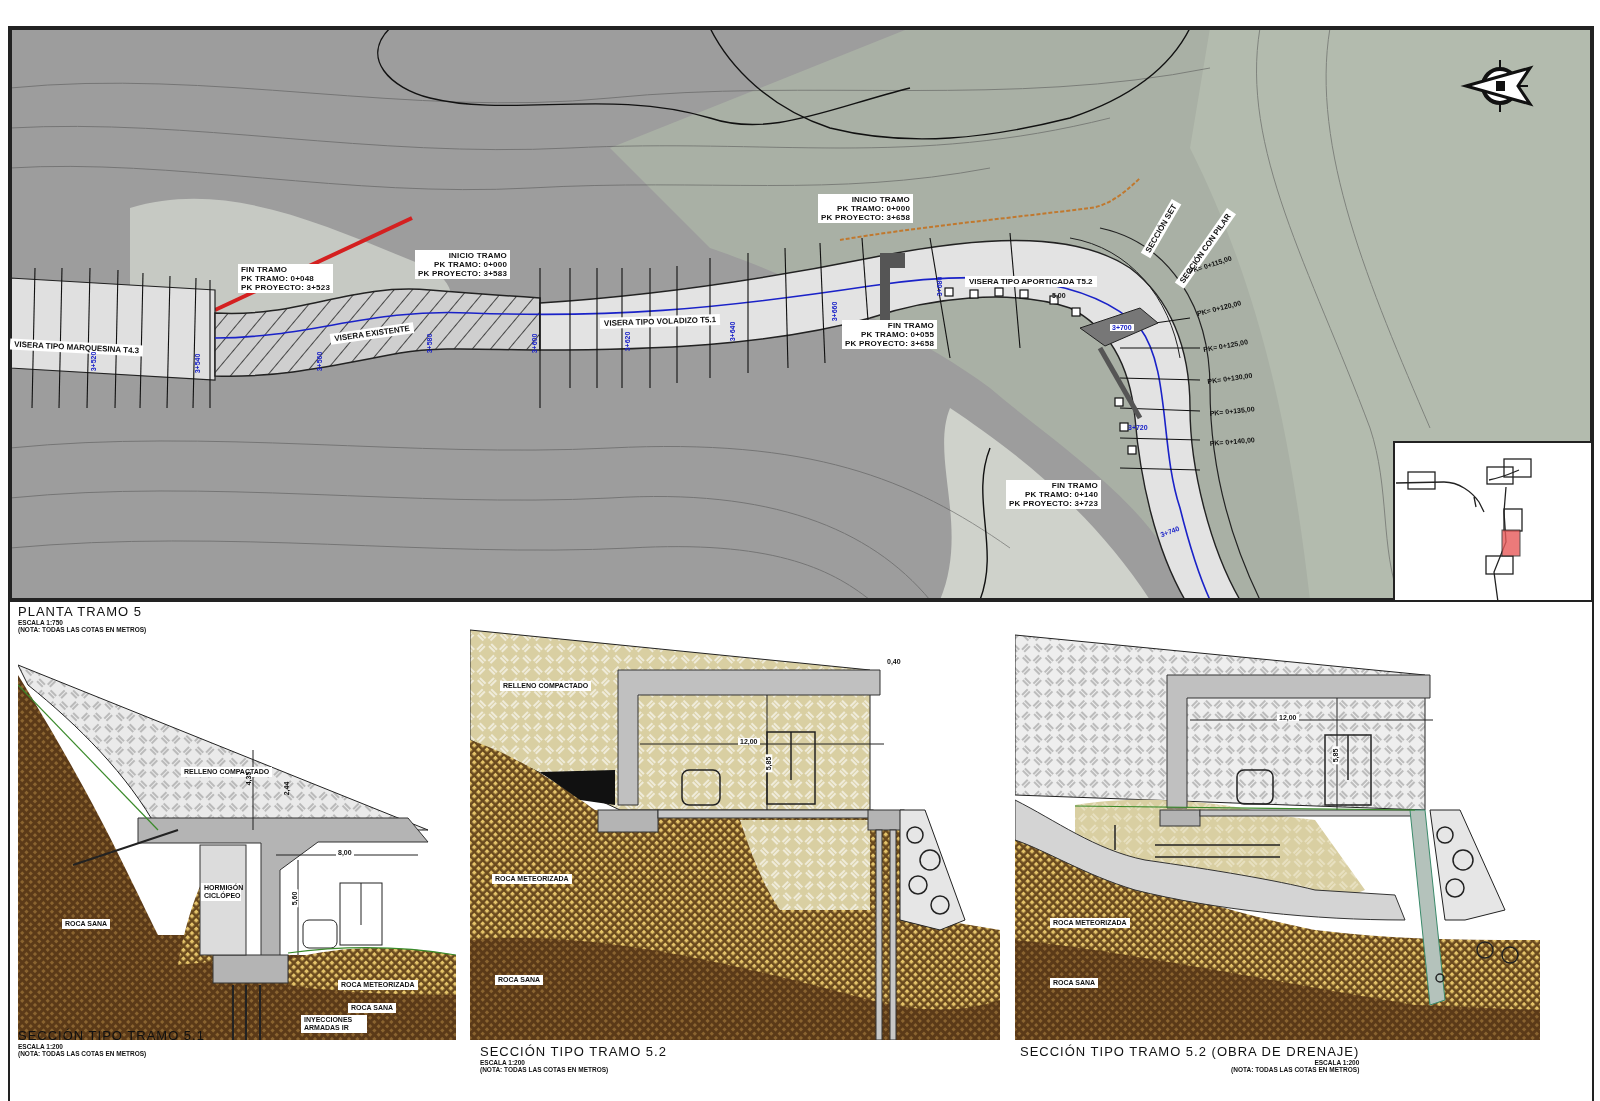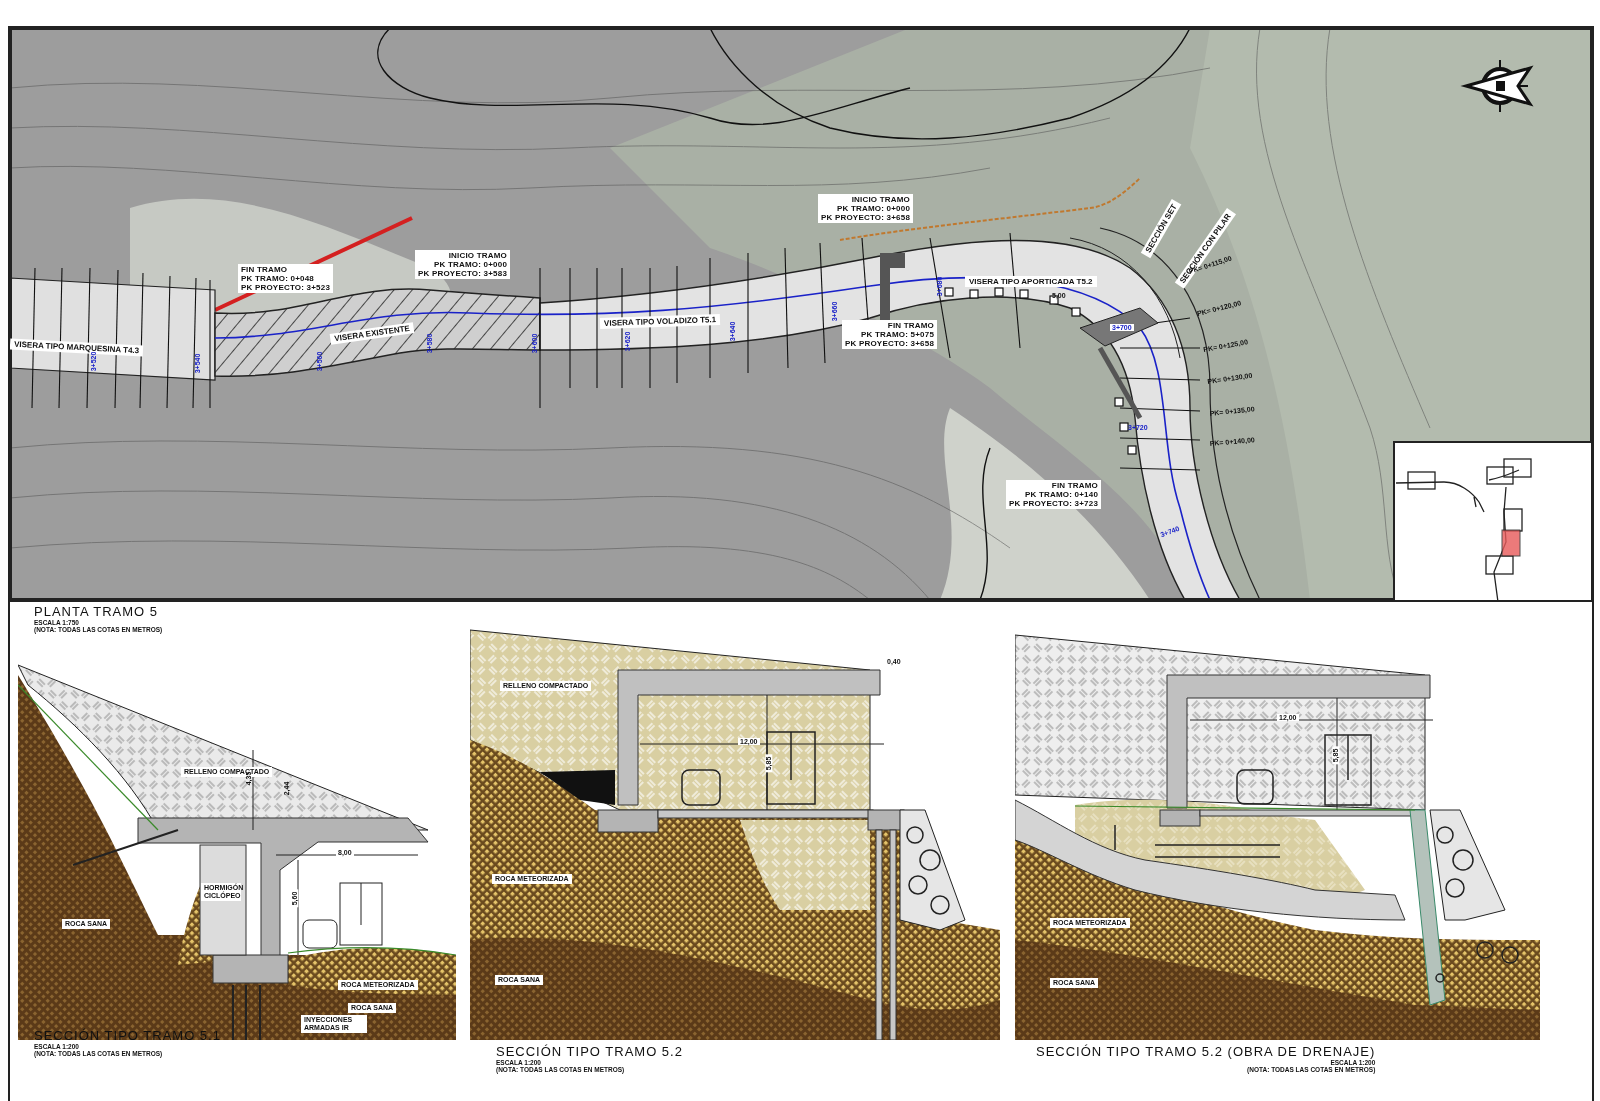--- a/index.html
+++ b/index.html
@@ -2,21 +2,21 @@
 <html><head>
 <meta charset="utf-8">
 <style>
   html,body{margin:0;padding:0;background:#fff;}
   body{width:1600px;height:1101px;position:relative;overflow:hidden;font-family:"Liberation Sans",sans-serif;color:#111;}
   .sheet{position:absolute;left:8px;top:26px;width:1586px;height:1075px;border:2px solid #222;border-bottom:none;box-sizing:border-box;background:#fff;}
   .plan{position:absolute;left:10px;top:28px;width:1582px;height:572px;overflow:hidden;border-bottom:2px solid #222;}
   .plan svg{display:block;}
   .lbl{position:absolute;background:#fff;font-size:8px;font-weight:700;line-height:9px;padding:1px 3px;white-space:nowrap;text-align:right;letter-spacing:.2px;}
   .tag{position:absolute;background:#fff;font-size:8px;font-weight:700;padding:1px 4px;white-space:nowrap;}
-  .title-block{position:absolute;margin-left:16px;}
+  .title-block{position:absolute;}
   .t-main{font-size:13px;letter-spacing:1px;font-weight:400;}
   .t-sub{font-size:6.5px;font-weight:700;line-height:7px;}
   .sec{position:absolute;overflow:hidden;}
   .sec svg{display:block;}
   .geo-lbl{position:absolute;background:#fff;font-size:7px;font-weight:700;line-height:8px;padding:1px 3px;white-space:nowrap;}
   .dim{position:absolute;font-size:7px;font-weight:700;background:#fff;padding:0 2px;}
   .pk-vert{position:absolute;font-size:7px;font-weight:700;transform-origin:left bottom;white-space:nowrap;}
   .blue-pk{position:absolute;font-size:7px;font-weight:700;color:#1a22c8;white-space:nowrap;}
 </style>
 </head>
@@ -158,21 +158,21 @@
       <div>PK TRAMO: 0+000</div>
       <div>PK PROYECTO: 3+583</div>
   </div>
   <div class="lbl" style="left:808px;top:166px;">
     <div>INICIO TRAMO</div>
       <div>PK TRAMO: 0+000</div>
       <div>PK PROYECTO: 3+658</div>
   </div>
   <div class="lbl" style="left:832px;top:292px;">
     <div>FIN TRAMO</div>
-      <div>PK TRAMO: 5+075</div>
+      <div>PK TRAMO: 0+055</div>
       <div>PK PROYECTO: 3+658</div>
   </div>
   <div class="lbl" style="left:996px;top:452px;">
     <div>FIN TRAMO</div>
       <div>PK TRAMO: 0+140</div>
       <div>PK PROYECTO: 3+723</div>
   </div>
 
   <div class="pk-vert" style="left:1180px;top:240px;transform:rotate(-18deg);">PK= 0+115,00</div>
   <div class="pk-vert" style="left:1188px;top:282px;transform:rotate(-14deg);">PK= 0+120,00</div>

